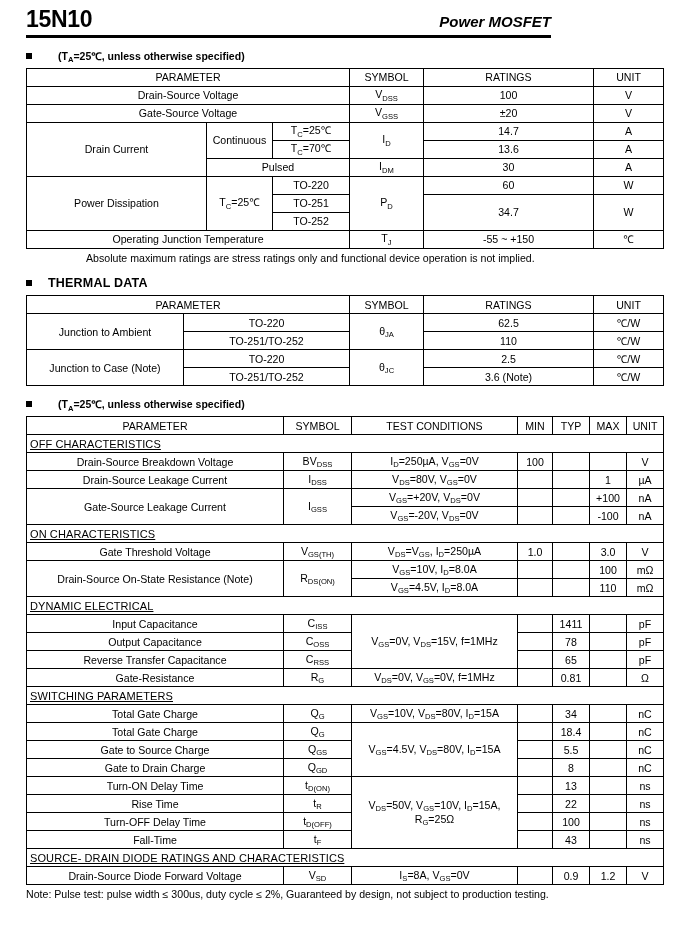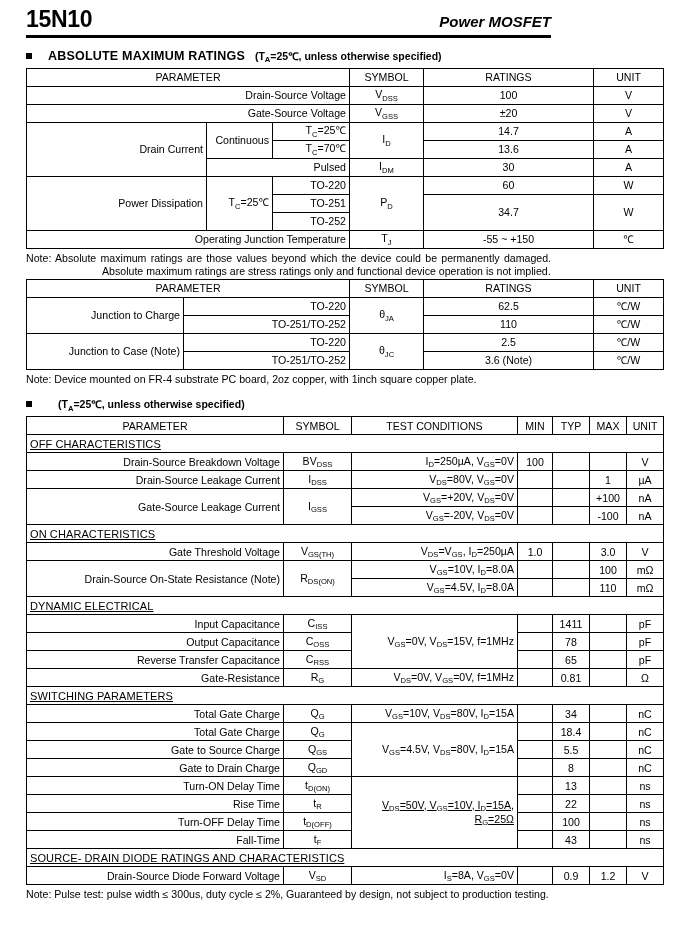--- a/index.html
+++ b/index.html
@@ -87,21 +87,21 @@
     padding: 0 3px;
     height: 17px;
     line-height: 12px;
     font-weight: normal;
     vertical-align: middle;
     overflow: hidden;
     white-space: nowrap;
   }
   .hdr { text-align: center; }
   .ctr { text-align: center; }
-  .lft { text-align: right; }
+  .lft { text-align: center; }
   .grp {
     font-weight: bold;
     text-align: left;
     font-size: 11px;
     letter-spacing: 0.1px;
     text-decoration: underline;
   }
 
   sub {
     font-size: 7.6px;
@@ -115,37 +115,36 @@
   .note {
     font-size: 10.6px;
     margin: 3px 24px 0 26px;
     line-height: 13.5px;
   }
   .note-just {
     text-align: justify;
     text-align-last: justify;
   }
   .note-indent {
-    margin-left: 76px;
+    margin-left: 60px;
   }
 </style>
 </head>
 <body>
 
 <div class="page">
 
   <div class="doc-header">
     <div class="part-number">15N10</div>
     <div class="doc-subtitle">Power MOSFET</div>
   </div>
   <div class="header-rule"></div>
 
   <div class="section-head">
     <span class="bullet-sq"></span>
-    <span class="section-title">ABSOLUTE MAXIMUM RATINGS</span>
     <span class="section-cond">(T<sub>A</sub>=25℃, unless otherwise specified)</span>
   </div>
 
   <table class="dt">
     <colgroup>
       <col style="width:180px">
         <col style="width:66px">
         <col style="width:77px">
       <col style="width:74px">
         <col style="width:170px">
@@ -208,45 +207,45 @@
       <tr>
         <td class="lft" colspan="3">Operating Junction Temperature</td>
         <td class="ctr sym">T<sub>J</sub></td>
         <td class="ctr">-55 ~ +150</td>
         <td class="ctr">℃</td>
       </tr>
     </tbody>
   </table>
 
   <div class="note">
-    <div class="note-just" style="text-align-last:justify;">
-      <span>Note:</span>
-      <span>Absolute maximum ratings are those values beyond which the device could be permanently damaged.</span>
-    </div>
     <div class="note-indent">Absolute maximum ratings are stress ratings only and functional device operation is not implied.</div>
   </div>
 
+  <div class="section-head">
+    <span class="bullet-sq"></span>
+    <span class="section-title">THERMAL DATA</span>
+  </div>
 
   <table class="dt">
     <colgroup>
       <col style="width:157px">
         <col style="width:166px">
         <col style="width:74px">
       <col style="width:170px">
         <col style="width:70px">
     </colgroup>
     <tbody>
       <tr>
         <td class="hdr" colspan="2">PARAMETER</td>
         <td class="hdr">SYMBOL</td>
         <td class="hdr">RATINGS</td>
         <td class="hdr">UNIT</td>
       </tr>
       <tr>
-        <td class="lft" rowspan="2">Junction to Charge</td>
+        <td class="lft" rowspan="2">Junction to Ambient</td>
         <td class="lft">TO-220</td>
         <td class="ctr sym" rowspan="2">θ<sub>JA</sub></td>
         <td class="ctr">62.5</td>
         <td class="ctr">℃/W</td>
       </tr>
       <tr>
         <td class="lft">TO-251/TO-252</td>
         <td class="ctr">110</td>
         <td class="ctr">℃/W</td>
       </tr>
@@ -258,21 +257,20 @@
         <td class="ctr">℃/W</td>
       </tr>
       <tr>
         <td class="lft">TO-251/TO-252</td>
         <td class="ctr">3.6 (Note)</td>
         <td class="ctr">℃/W</td>
       </tr>
     </tbody>
   </table>
 
-  <div class="note">Note: Device mounted on FR-4 substrate PC board, 2oz copper, with 1inch square copper plate.</div>
 
   <div class="section-head">
     <span class="bullet-sq"></span>
     <span class="section-cond">(T<sub>A</sub>=25℃, unless otherwise specified)</span>
   </div>
 
   <table class="dt">
     <colgroup>
       <col style="width:257px">
         <col style="width:68px">
@@ -431,21 +429,21 @@
         <td class="lft">Gate to Drain Charge</td>
         <td class="ctr sym">Q<sub>GD</sub></td>
         <td class="ctr"></td>
         <td class="ctr">8</td>
         <td class="ctr"></td>
         <td class="ctr">nC</td>
       </tr>
       <tr>
         <td class="lft">Turn-ON Delay Time</td>
         <td class="ctr sym">t<sub>D(ON)</sub></td>
-        <td class="lft" rowspan="4" style="vertical-align:middle;text-decoration:underline;">
+        <td class="lft" rowspan="4" style="vertical-align:middle;">
           V<sub>DS</sub>=50V, V<sub>GS</sub>=10V, I<sub>D</sub>=15A,<br>R<sub>G</sub>=25Ω
         </td>
         <td class="ctr"></td>
         <td class="ctr">13</td>
         <td class="ctr"></td>
         <td class="ctr">ns</td>
       </tr>
       <tr>
         <td class="lft">Rise Time</td>
         <td class="ctr sym">t<sub>R</sub></td>

